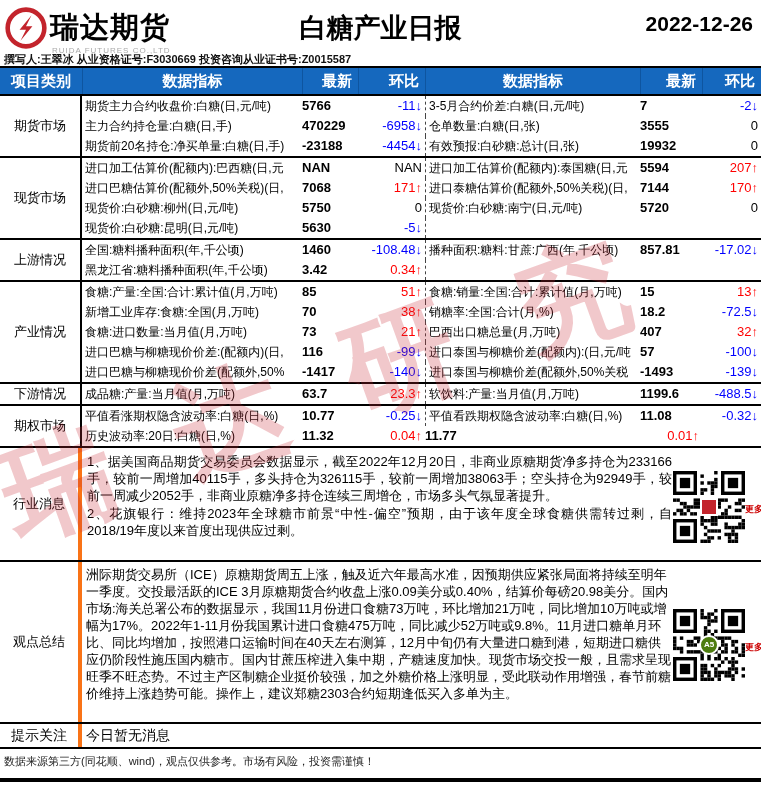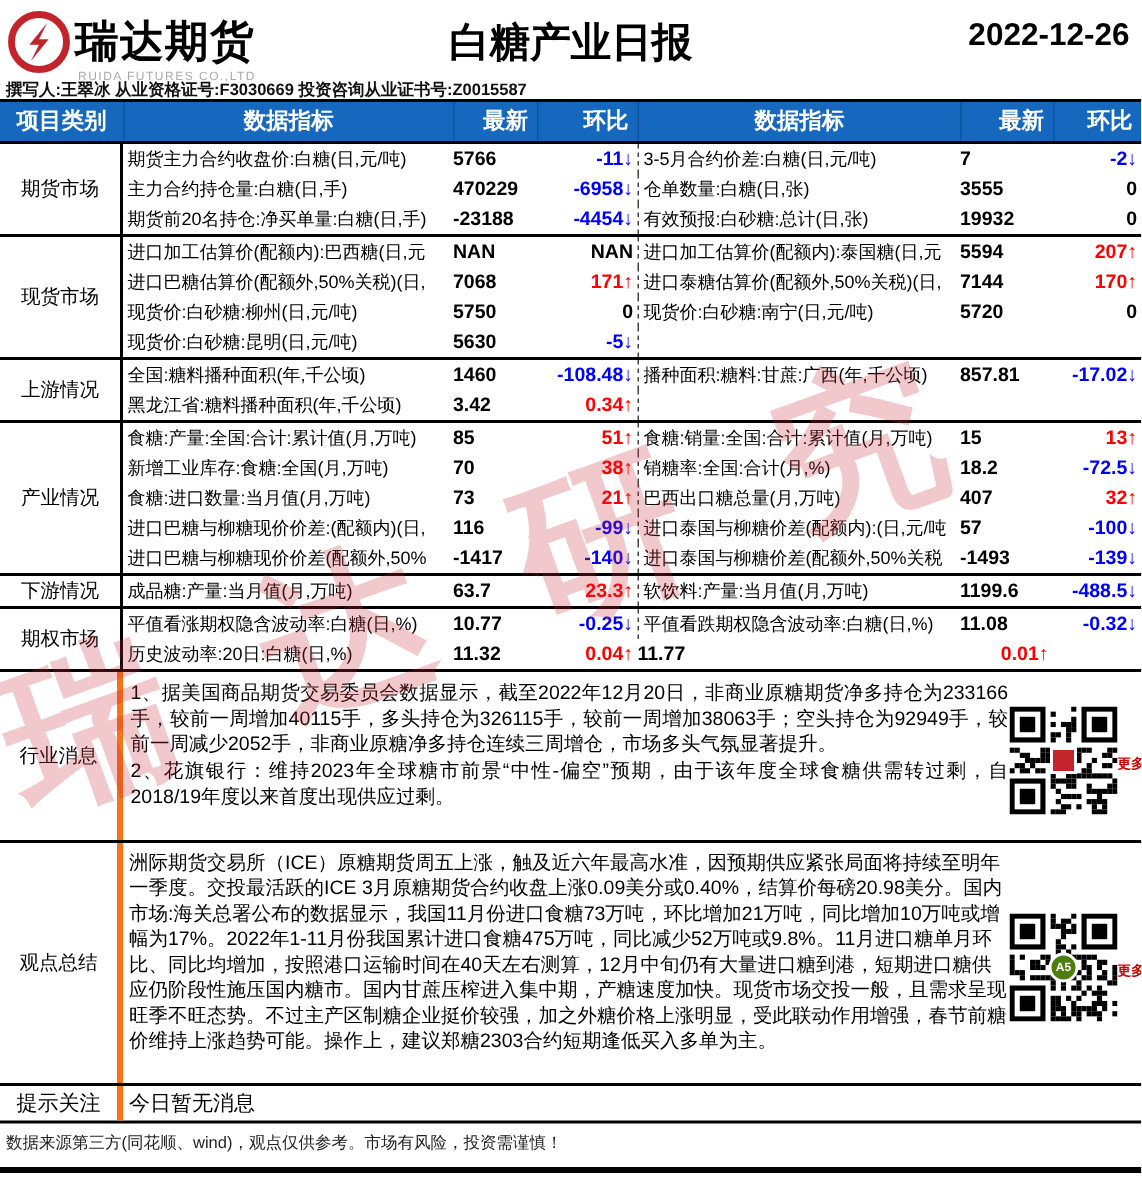--- a/index.html
+++ b/index.html
@@ -25,21 +25,21 @@
   .th-c { text-align:center; }
   .th-r { text-align:right; padding-right:6px; }
 
   .section { display:grid; grid-template-columns:82px 1fr; border-top:2px solid #000; }
   .cat { display:flex; align-items:center; justify-content:center; font-size:13px; border-right:2px solid #000; }
   .sec-body { }
   .row { display:grid; grid-template-columns:220px 56px 67px 215px 62px 59px; height:20px; line-height:20px; }
   .lab { font-size:12px; white-space:nowrap; overflow:hidden; padding-left:3px; color:#000; }
   .rlab { border-left:1px dashed #444; }
   .val { font-size:13px; font-weight:bold; text-align:left; padding-right:5px; white-space:nowrap; }
-  .chg { font-size:13px; font-weight:bold; text-align:right; padding-right:3px; white-space:nowrap; }
+  .chg { font-size:13px; font-weight:normal; text-align:right; padding-right:3px; white-space:nowrap; }
   .up { color:#f00; } .down { color:#00f; }
 
   
   .block { display:grid; grid-template-columns:82px 1fr; border-top:2px solid #000; }
   .block .cat { border-right:4px solid #f97316; }
   .block-body { display:flex; padding:4px 2px 4px 4px; }
   .block-text { flex:1; font-size:13px; line-height:17px; color:#000; }
   .block-text p { margin:1px; text-align:justify; }
   .qr-col { width:86px; display:flex; flex-direction:row; align-items:center; padding-top:6px; }
   .qr-box { position:relative; width:72px; height:72px; }

